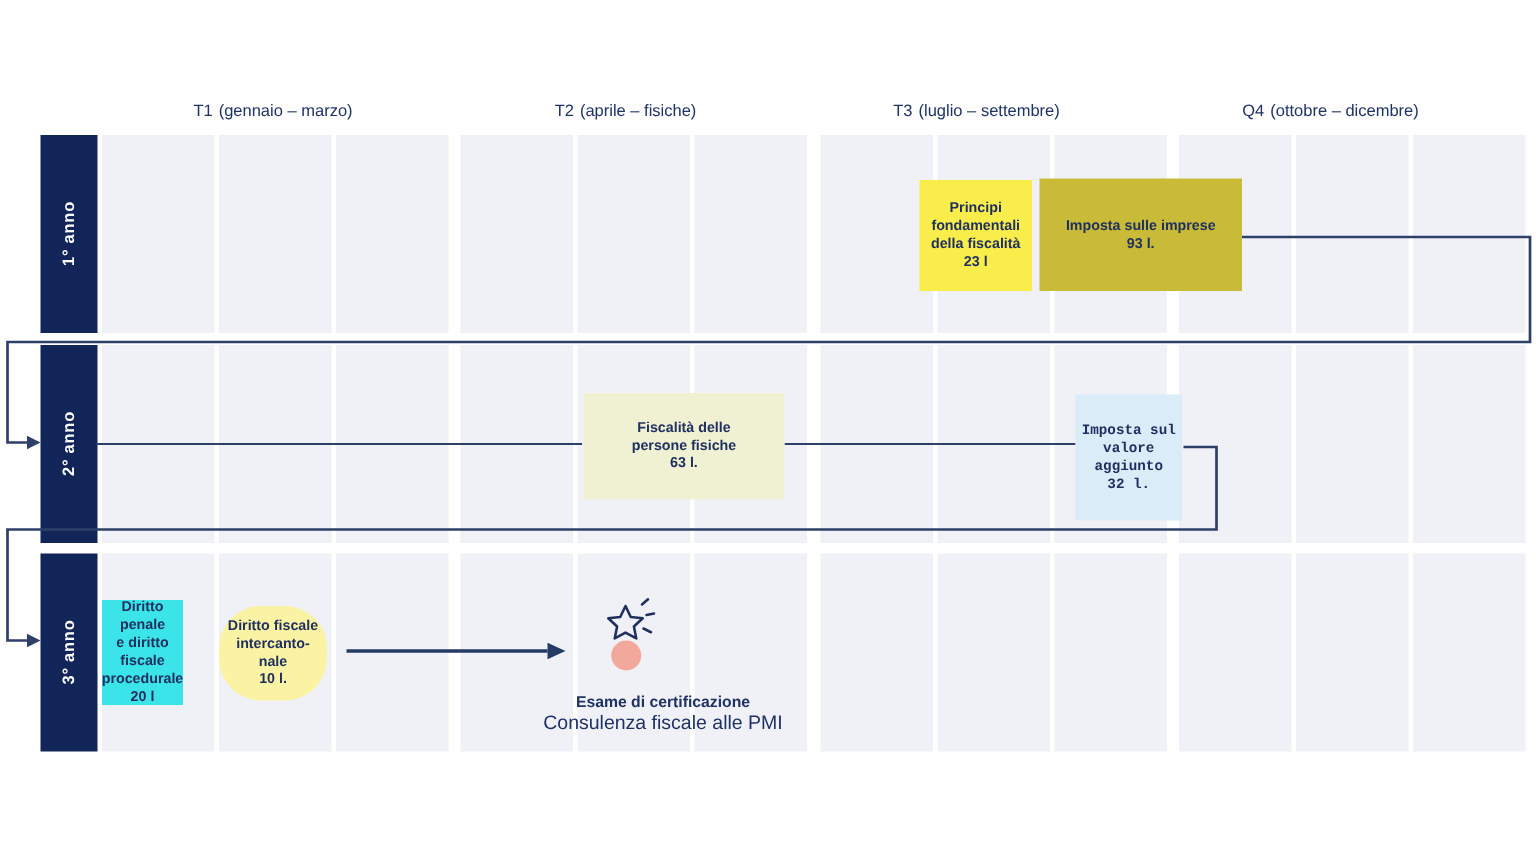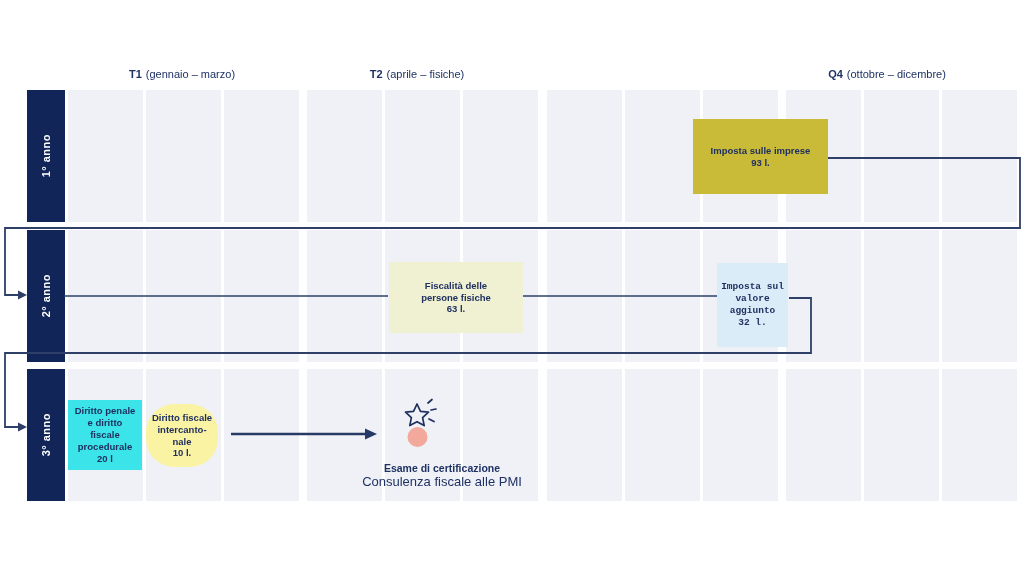--- a/index.html
+++ b/index.html
@@ -5,21 +5,21 @@
   html,body{margin:0;padding:0;background:#fff;}
   .canvas{
     position:relative;width:1024px;height:576px;background:#ffffff;
     font-family:"Liberation Sans",sans-serif;overflow:hidden;
   }
   
   .qheader{
     position:absolute;top:68px;width:260px;height:16px;
     text-align:center;font-size:11px;color:#1e3264;white-space:nowrap;
   }
-  .qheader .qcode{font-weight:bold;margin-right:4px;margin-top:16px;}
+  .qheader .qcode{font-weight:normal;margin-right:4px;margin-top:16px;}
   
   .row-band{position:absolute;left:27px;width:990px;height:132px;}
   .year-bar{
     position:absolute;left:0;top:0;width:38px;height:100%;
     display:flex;align-items:center;justify-content:center;
   }
   .year-label{
     writing-mode:vertical-rl;transform:rotate(180deg);
     color:#ffffff;font-size:11px;font-weight:bold;letter-spacing:0.5px;
     white-space:nowrap;
@@ -49,20 +49,23 @@
 </head>
 <body>
 
 <div class="canvas">
 
   <div class="qheader" style="left:52px;">
     <span class="qcode">T1</span><span>(gennaio – marzo)</span>
   </div>
   <div class="qheader" style="left:287px;">
     <span class="qcode">T2</span><span>(aprile – fisiche)</span>
+  </div>
+  <div class="qheader" style="left:521px;">
+    <span class="qcode">T3</span><span>(luglio – settembre)</span>
   </div>
   <div class="qheader" style="left:757px;">
     <span class="qcode">Q4</span><span>(ottobre – dicembre)</span>
   </div>
 
   <div class="row-band" style="top:90px;">
     <div class="year-bar" style="background-color: rgb(18, 37, 89);">
       <span class="year-label">1° anno</span>
     </div>
     <div class="cells">
@@ -162,30 +165,34 @@
     <g stroke="#1f2f5e" stroke-width="1.7" fill="none" stroke-linejoin="round" stroke-linecap="round">
       <path d="M417 404 L420.5 411.3 L428.5 412.2 L422.6 417.7 L424.2 425.6 L417 421.7 L409.8 425.6 L411.4 417.7 L405.5 412.2 L413.5 411.3 Z"></path>
       <path d="M428 403 l4 -3.5"></path>
       <path d="M431 410 l5 -1"></path>
       <path d="M429 419 l5 2.5"></path>
     </g>
 
     <circle cx="417.5" cy="437" r="10" fill="#f2a89b"></circle>
   </svg>
 
+  <div class="course-box" style="left: 613px; top: 120px; width: 75px; height: 74px; background-color: rgb(249, 237, 75);">Principi
+fondamentali
+della fiscalità
+23 l</div>
   <div class="course-box" style="left: 693px; top: 119px; width: 135px; height: 75px; background-color: rgb(201, 186, 56);">Imposta sulle imprese
 93 l.</div>
   <div class="course-box" style="left: 389px; top: 262px; width: 134px; height: 71px; background-color: rgb(240, 240, 210);">Fiscalità delle
 persone fisiche
 63 l.</div>
   <div class="course-box" style="left: 717px; top: 263px; width: 71px; height: 84px; background-color: rgb(217, 236, 248); font-family: Liberation Mono, monospace;">Imposta sul
 valore
 aggiunto
 32 l.</div>
-  <div class="course-box" style="left: 68px; top: 400px; width: 74px; height: 70px; background-color: rgb(59, 228, 232); text-align: center;">Diritto penale
+  <div class="course-box" style="left: 68px; top: 400px; width: 54px; height: 70px; background-color: rgb(59, 228, 232); text-align: center;">Diritto penale
 e diritto
 fiscale
 procedurale
 20 l</div>
   <div class="course-box" style="left: 146px; top: 404px; width: 72px; height: 63px; background-color: rgb(251, 243, 164); border-radius: 28px;">Diritto fiscale
 intercanto-
 nale
 10 l.</div>
 
   <div class="exam-caption">

